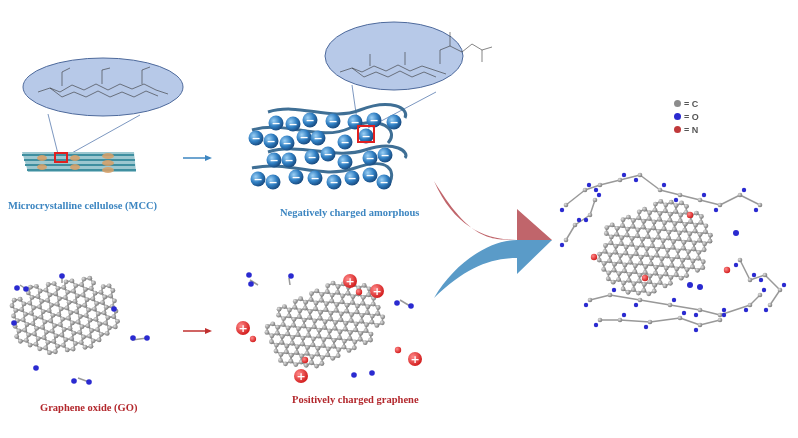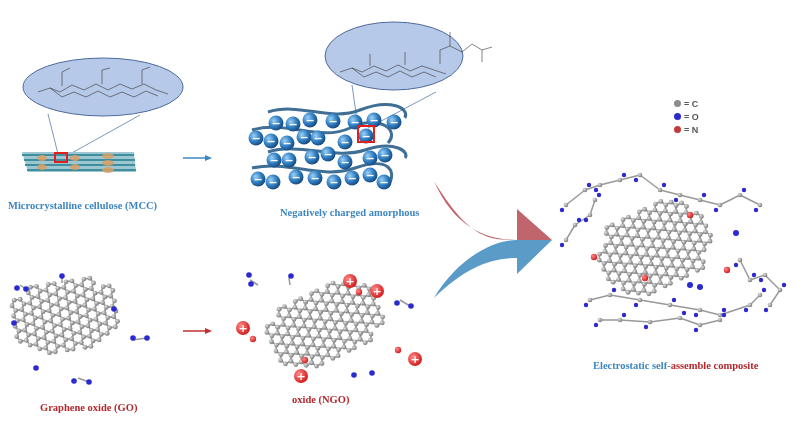--- a/index.html
+++ b/index.html
@@ -2064,17 +2064,16 @@
       <span>= N</span>
     </div>
 </div>
 
 <div class="lbl blue" style="left:8px;top:199px;text-align:right;">Microcrystalline cellulose (MCC)</div>
 <div class="lbl blue" style="left:280px;top:206px;">
   <div>Negatively charged amorphous</div>
 </div>
 <div class="lbl red" style="left:40px;top:401px;">Graphene oxide (GO)</div>
 <div class="lbl red" style="left:292px;top:393px;">
-  <div>oxide (NGO)</div>
+  <div>Positively charged graphene</div>
 </div>
 <div class="lbl" style="left:593px;top:359px;">
-  <div><span class="blue">Electrostatic self-</span><span class="red">assemble composite</span></div>
 </div>
 
 </body></html>

